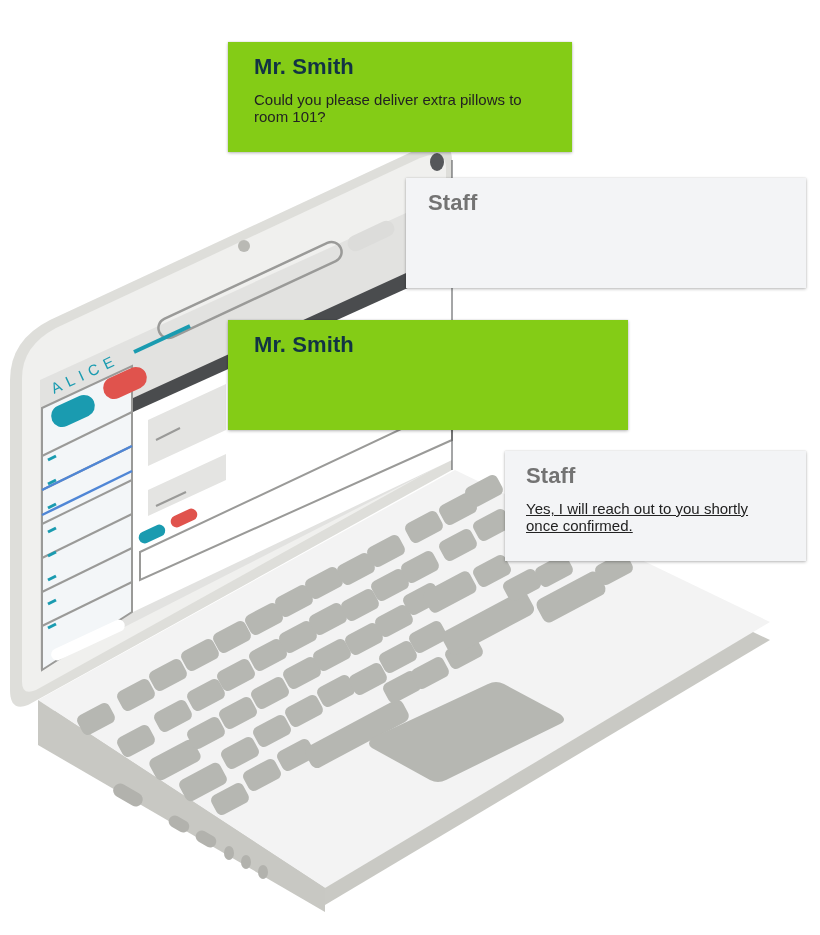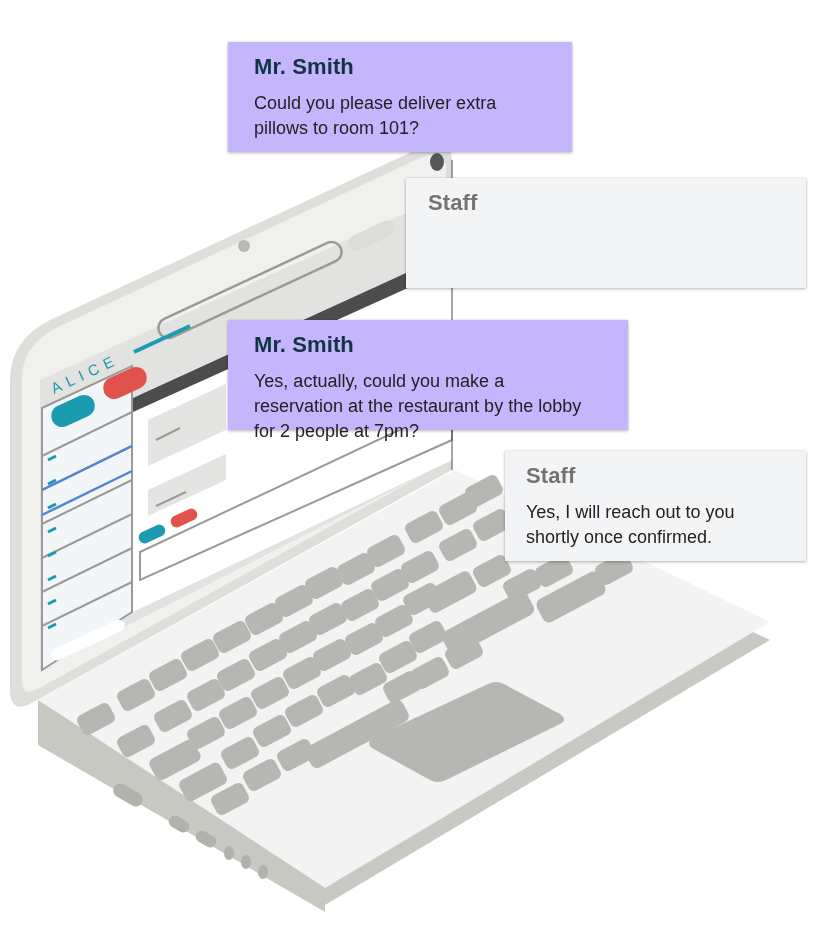--- a/index.html
+++ b/index.html
@@ -8,30 +8,30 @@
     background: #ffffff;
     font-family: "Liberation Sans", "DejaVu Sans", sans-serif;
   }
   .scene { position: absolute; left: 0; top: 0; width: 820px; height: 935px; }
   .bubble {
     position: absolute;
     box-shadow: 0 1px 3px rgba(0,0,0,0.28), 0 0 1px rgba(0,0,0,0.15);
     box-sizing: border-box;
     padding: 12px 20px 14px 26px;
   }
-  .bubble.guest { background: #c4b5fd; }
+  .bubble.guest { background: #84cc16; }
   .bubble.staff { background: #f3f4f6; }
   .bubble .sender {
     font-weight: bold; font-size: 22px; line-height: 26px; margin-bottom: 11px;
     letter-spacing: 0.1px;
   }
   .bubble.guest .sender { color: #123344; }
   .bubble.staff .sender { color: #737373; }
   .bubble .msg {
-    font-size: 18px; line-height: 25px; color: #222222;
+    font-size: 15px; line-height: 17px; color: #222222;
   }
 </style>
 </head>
 <body>
 
 <svg class="scene" viewBox="0 0 820 935" xmlns="http://www.w3.org/2000/svg">
 
   <g>
     <path d="M38 720 L455 490 L770 640 L325 905 Z" fill="#c9c9c4"></path>
     <path d="M38 700 L455 470 L770 622 L325 888 Z" fill="#f3f3f3"></path>
@@ -168,19 +168,18 @@
   <div class="sender">Mr. Smith</div>
   <div class="msg" style="width:280px;">Could you please deliver extra pillows to room 101?</div>
 </div>
 
 <div class="bubble staff" style="left:406px; top:178px; width:400px; height:110px; padding-left:22px;">
   <div class="sender">Staff</div>
 </div>
 
 <div class="bubble guest" style="left:228px; top:320px; width:400px; height:110px;">
   <div class="sender">Mr. Smith</div>
-  <div class="msg" style="width:340px;">Yes, actually, could you make a reservation at the restaurant by the lobby for 2 people at 7pm?</div>
 </div>
 
 <div class="bubble staff" style="left:505px; top:451px; width:301px; height:110px; padding-left:21px;">
   <div class="sender">Staff</div>
-  <div class="msg" style="width:240px;">Yes, I will reach out to you shortly once confirmed.</div>
+  <div class="msg" style="width:240px;text-decoration:underline;">Yes, I will reach out to you shortly once confirmed.</div>
 </div>
 
 </body></html>

